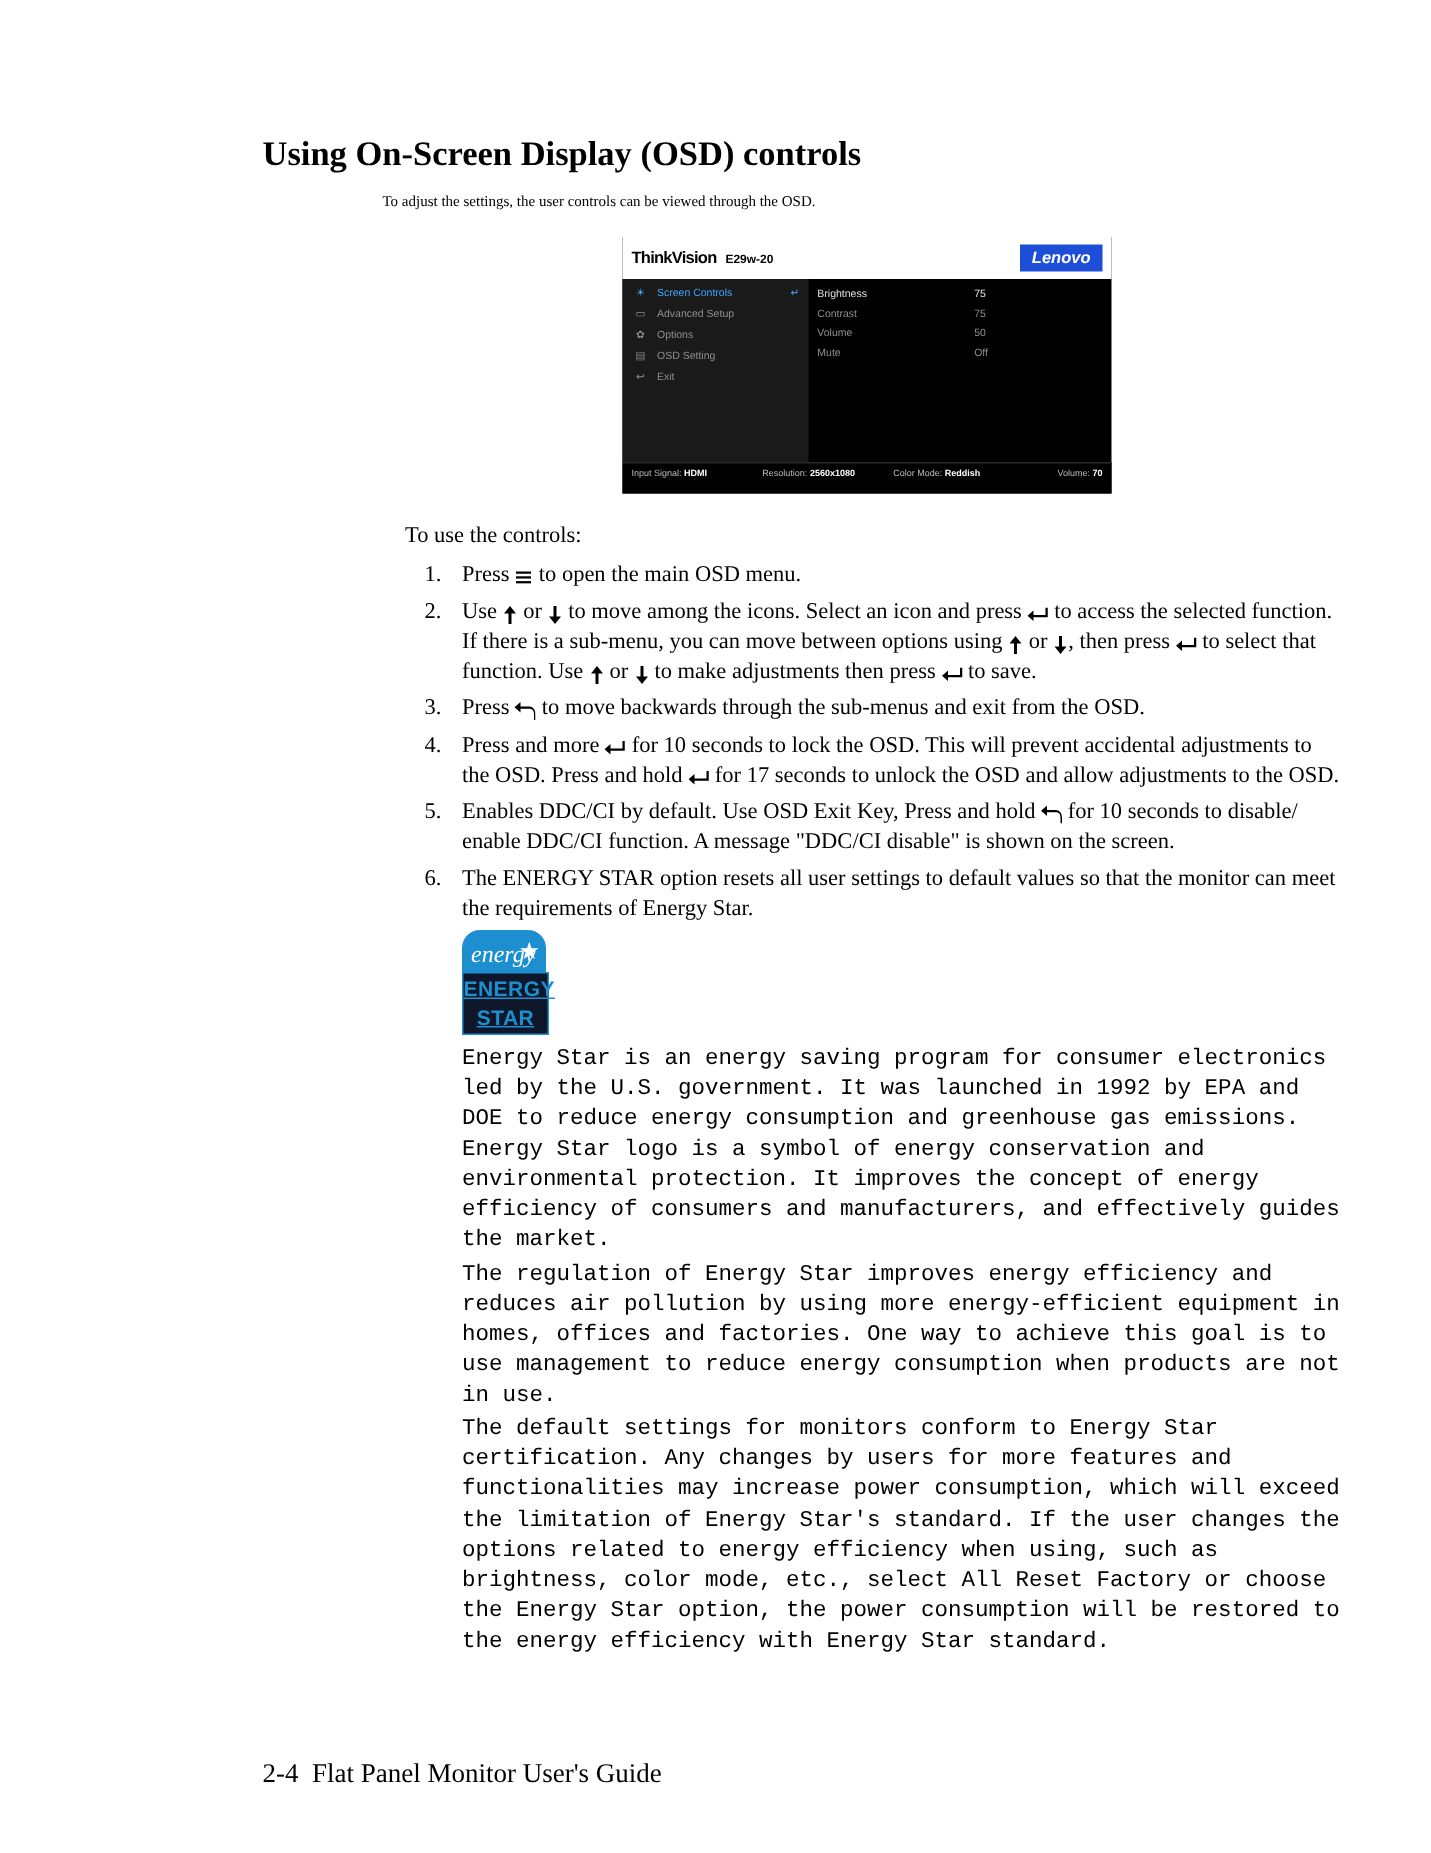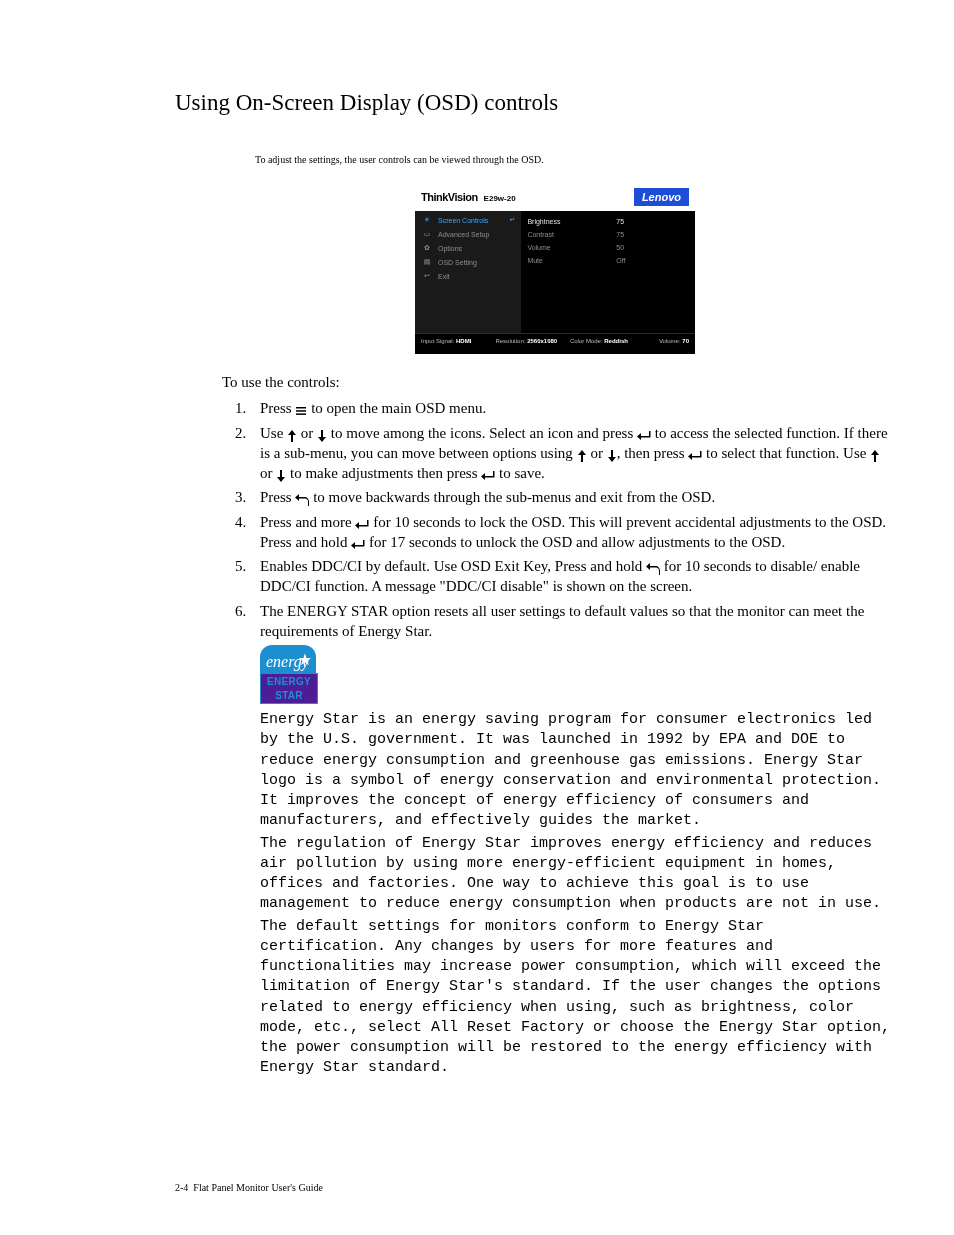--- a/index.html
+++ b/index.html
@@ -10,31 +10,31 @@
     color: #000;
     width: 954px;
     height: 1235px;
     position: relative;
   }
   .page {
     padding: 90px 60px 0 175px;
   }
   h2.section-title {
     font-size: 23px;
-    font-weight: normal;
-    margin: 0 0 38px 0;
+    font-weight: bold;
+    margin: 0 0 13px 0;
   }
   .intro {
     font-size: 10px;
     margin: 0 0 18px 80px;
   }
   .osd-figure {
     margin-left: 240px;
     margin-bottom: 18px;
-    width: 280px;
+    width: 326px;
   }
   
   .osd {
     background: #000;
     font-family: Arial, Helvetica, sans-serif;
     color: #fff;
     font-size: 7px;
     position: relative;
   }
   .osd-header {
@@ -114,21 +114,21 @@
     color: #bbb;
     padding: 4px 6px;
     height: 12px;
   }
   .osd-status .cell { flex: 1; white-space: nowrap; }
   .osd-status .cell:last-child { text-align: right; flex: 0.6; }
   .osd-status b { color: #fff; font-weight: bold; }
 
   
   .body-area {
-    margin-left: 47px;
+    margin-left: 95px;
     font-size: 15px;
     line-height: 1.35;
   }
   .lead { margin: 0 0 6px 0; }
   ol.steps {
     margin: 0 0 0 0;
     padding-left: 28px;
   }
   ol.steps > li {
     margin-bottom: 4px;
@@ -169,35 +169,36 @@
     right: 4px; bottom: 2px;
     color: #fff;
     font-size: 16px;
   }
   .es-logo .bot {
     width: 56px;
     border: 1px solid #1d8fd1;
     color: #1d8fd1;
     font-family: Arial, sans-serif;
     font-weight: bold;
-    font-size: 10px;
+    font-size: 14px;
     text-align: center;
     letter-spacing: 0.3px;
     padding: 1px 0;
-    background: #4c1d95;
+    background: #0f172a;
+    text-decoration: underline;
   }
   .para {
     margin: 0 0 2px 0;
     font-family: Liberation Mono, monospace;
   }
   .footer {
     position: absolute;
     bottom: 42px;
     left: 175px;
-    font-size: 10px;
+    font-size: 18px;
   }
 </style>
 </head>
 <body>
 
 <div class="page">
   <h2 class="section-title">Using On-Screen Display (OSD) controls</h2>
   <p class="intro">To adjust the settings, the user controls can be viewed through the OSD.</p>
 
   <div class="osd-figure">

